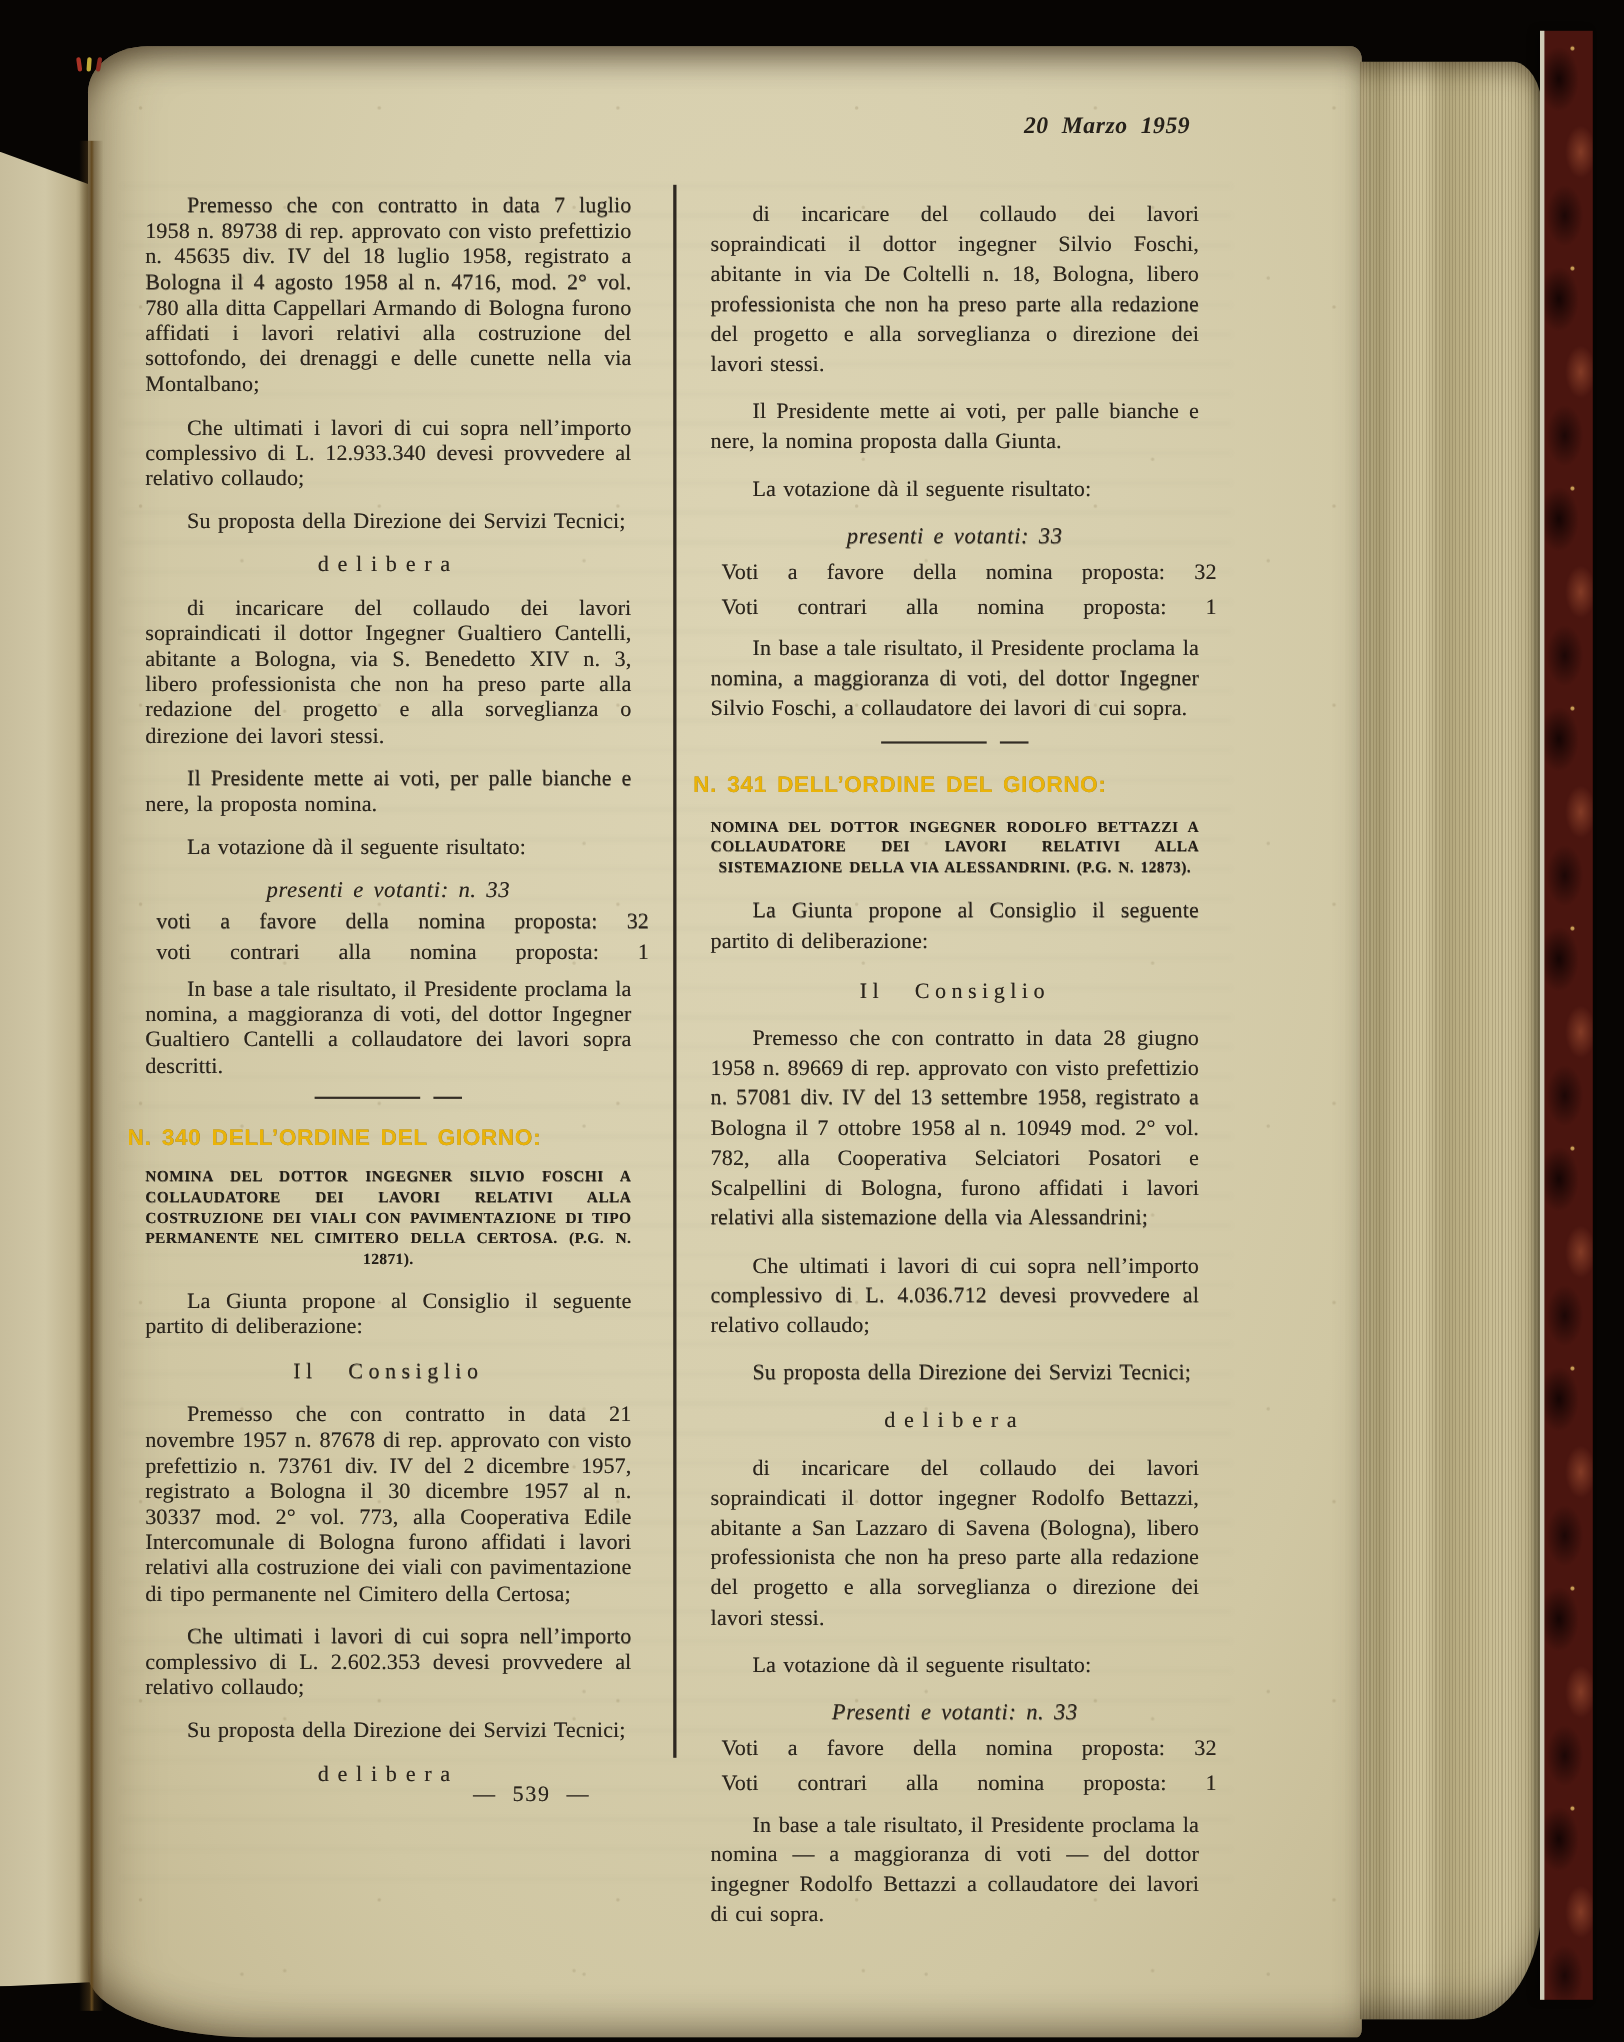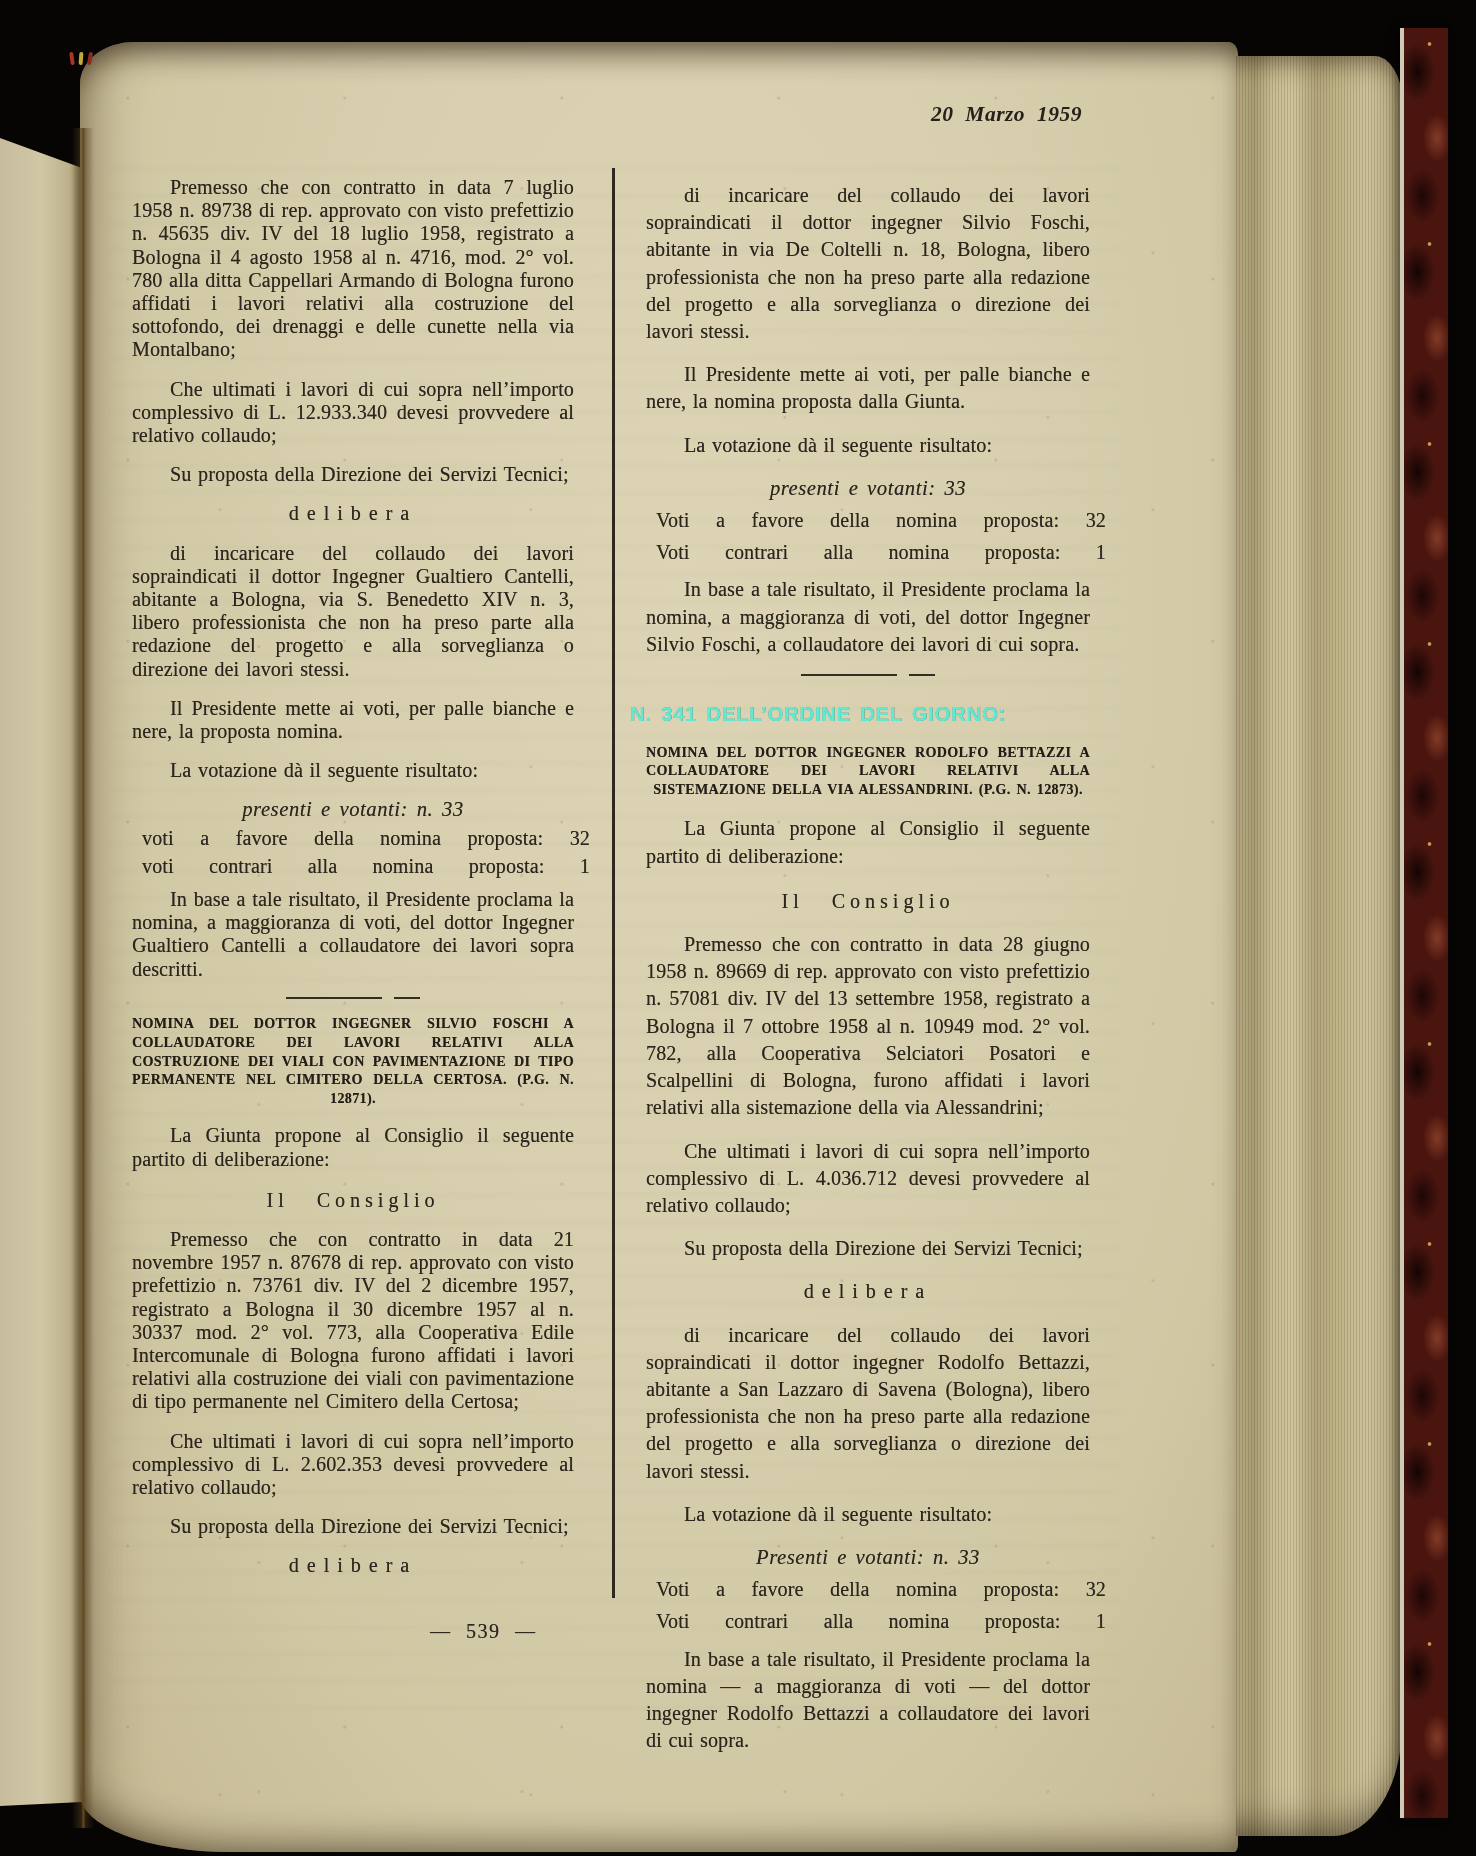--- a/index.html
+++ b/index.html
@@ -83,21 +83,21 @@
   .col-right{left:630px;top:166px;width:476px;line-height:27.2px;}
   .col p{margin:16px;}
   .para{text-align:justify;text-indent:38px;}
   .para-space{margin-top:10px !important;}
   .sp-head{text-align:center;text-indent:0;letter-spacing:8px;margin:15px 0 13px !important;}
   .consiglio{text-align:center;text-indent:0;letter-spacing:5px;word-spacing:18px;margin:18px 0 15px !important;}
   .votanti{text-align:center;text-indent:0;font-style:italic;font-size:20.5px;margin:7px 0 3px !important;letter-spacing:.6px;word-spacing:3px;}
   .voteline{text-indent:26px;text-align:justify;text-align-last:justify;-moz-text-align-last:justify;margin:5px 0 !important;}
   .order-head{
     font-family:"Liberation Sans","DejaVu Sans",sans-serif;font-weight:700;font-size:20.5px;
-    letter-spacing:.6px;word-spacing:3px;text-indent:0;text-align:left;margin:24px 0 13px !important;color:#5eead4;
+    letter-spacing:.6px;word-spacing:3px;text-indent:0;text-align:left;margin:24px 0 13px !important;color:#eab308;
   }
   .order-title{
     font-weight:700;font-size:14px;line-height:1.33;letter-spacing:.4px;word-spacing:2px;
     text-align:justify;text-align-last:center;-moz-text-align-last:center;text-indent:0;color:#221d16;
   }
   .intro-space{margin-top:12px !important;}
   .separator{display:flex;justify-content:center;align-items:center;gap:12px;margin:15px 0 4px;}
   .separator .rule-long{display:inline-block;width:96px;height:2.4px;background:#332d25;}
   .separator .rule-short{display:inline-block;width:26px;height:2.4px;background:#332d25;}
   .col-rule{position:absolute;left:612px;top:168px;width:2.6px;height:1430px;background:#2e2821;z-index:2;}
@@ -138,20 +138,21 @@
       <p class="para para-space">Il Presidente mette ai voti, per palle bianche e nere, la proposta nomina.</p>
       <p class="para">La votazione dà il seguente risultato:</p>
       <p class="votanti">presenti e votanti: n. 33</p>
       <p class="voteline">voti a favore della nomina proposta: 32</p>
       <p class="voteline">voti contrari alla nomina proposta: 1</p>
       <p class="para para-space">In base a tale risultato, il Presidente proclama la nomina, a maggioranza di voti, del dottor Ingegner Gualtiero Cantelli a collaudatore dei lavori sopra descritti.</p>
       <div class="separator">
         <span class="rule-long"></span>
         <span class="rule-short"></span>
       </div>
+      <p class="order-head">N. 340 DELL’ORDINE DEL GIORNO:</p>
       <p class="order-title">NOMINA DEL DOTTOR INGEGNER SILVIO FOSCHI A COLLAUDATORE DEI LAVORI RELATIVI ALLA COSTRUZIONE DEI VIALI CON PAVIMENTAZIONE DI TIPO PERMANENTE NEL CIMITERO DELLA CERTOSA. (P.G. N. 12871).</p>
       <p class="para intro-space">La Giunta propone al Consiglio il seguente partito di deliberazione:</p>
       <p class="consiglio">Il Consiglio</p>
       <p class="para">Premesso che con contratto in data 21 novembre 1957 n. 87678 di rep. approvato con visto prefettizio n. 73761 div. IV del 2 dicembre 1957, registrato a Bologna il 30 dicembre 1957 al n. 30337 mod. 2° vol. 773, alla Cooperativa Edile Intercomunale di Bologna furono affidati i lavori relativi alla costruzione dei viali con pavimentazione di tipo permanente nel Cimitero della Certosa;</p>
       <p class="para">Che ultimati i lavori di cui sopra nell’importo complessivo di L. 2.602.353 devesi provvedere al relativo collaudo;</p>
       <p class="para">Su proposta della Direzione dei Servizi Tecnici;</p>
       <p class="sp-head">delibera</p>
     </div>
 
     <div class="col col-right">

